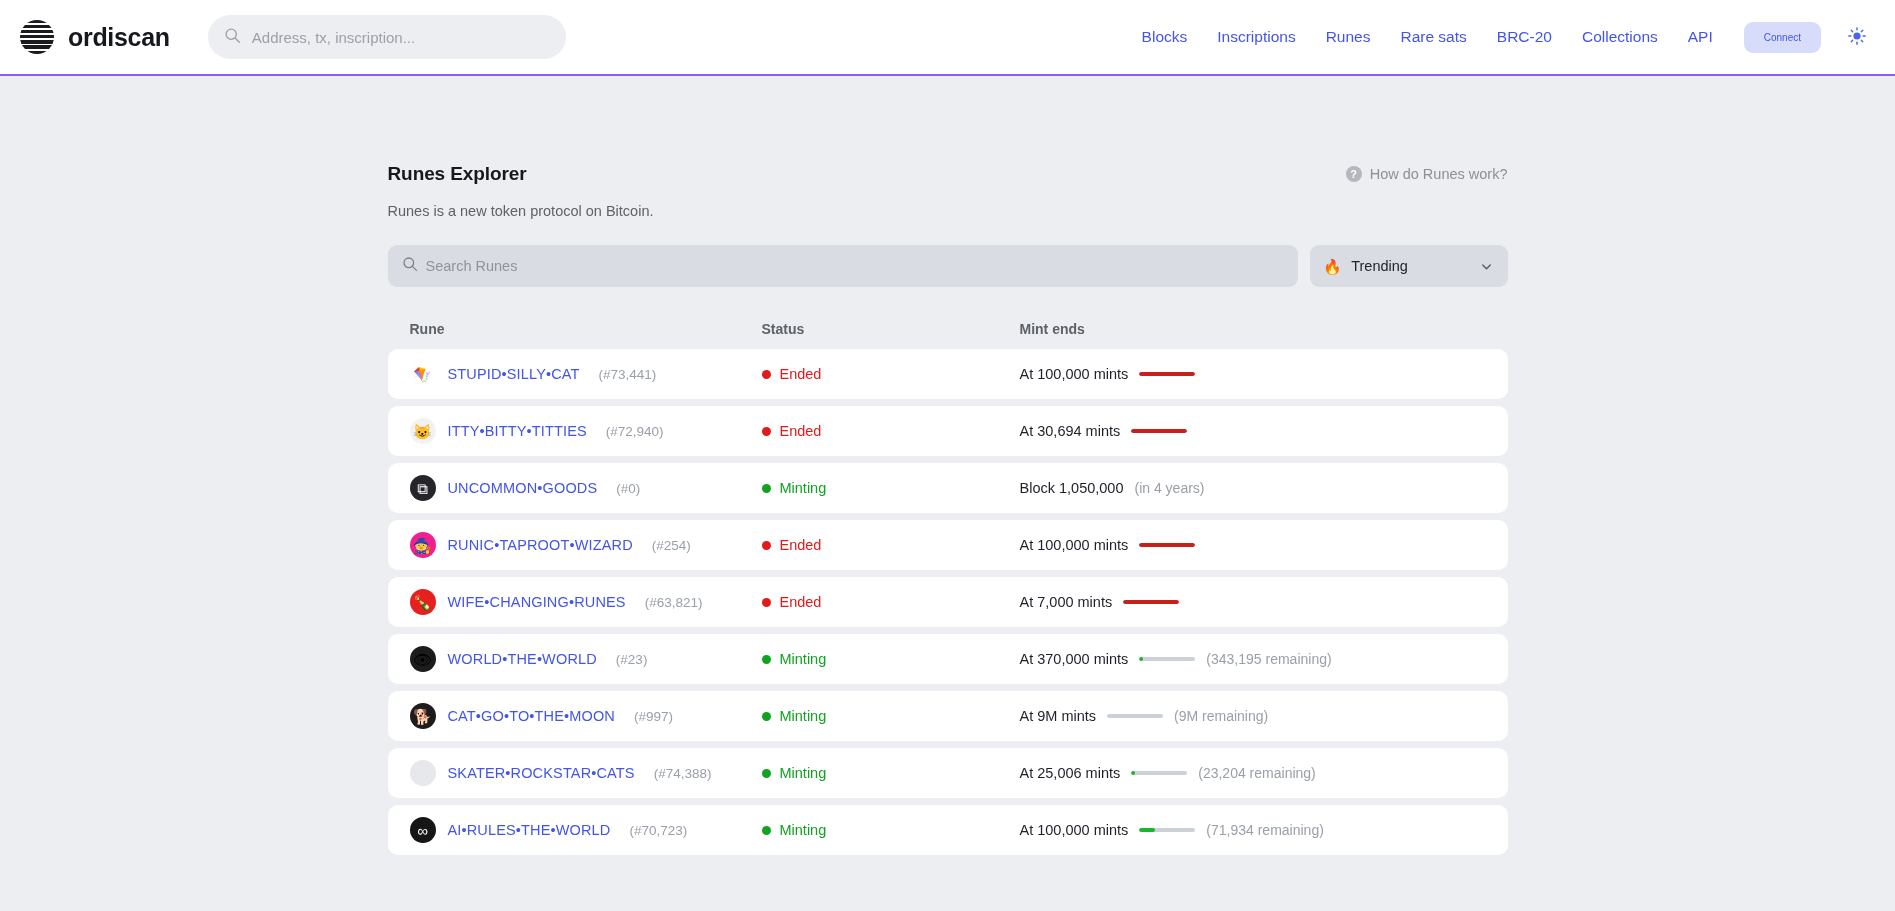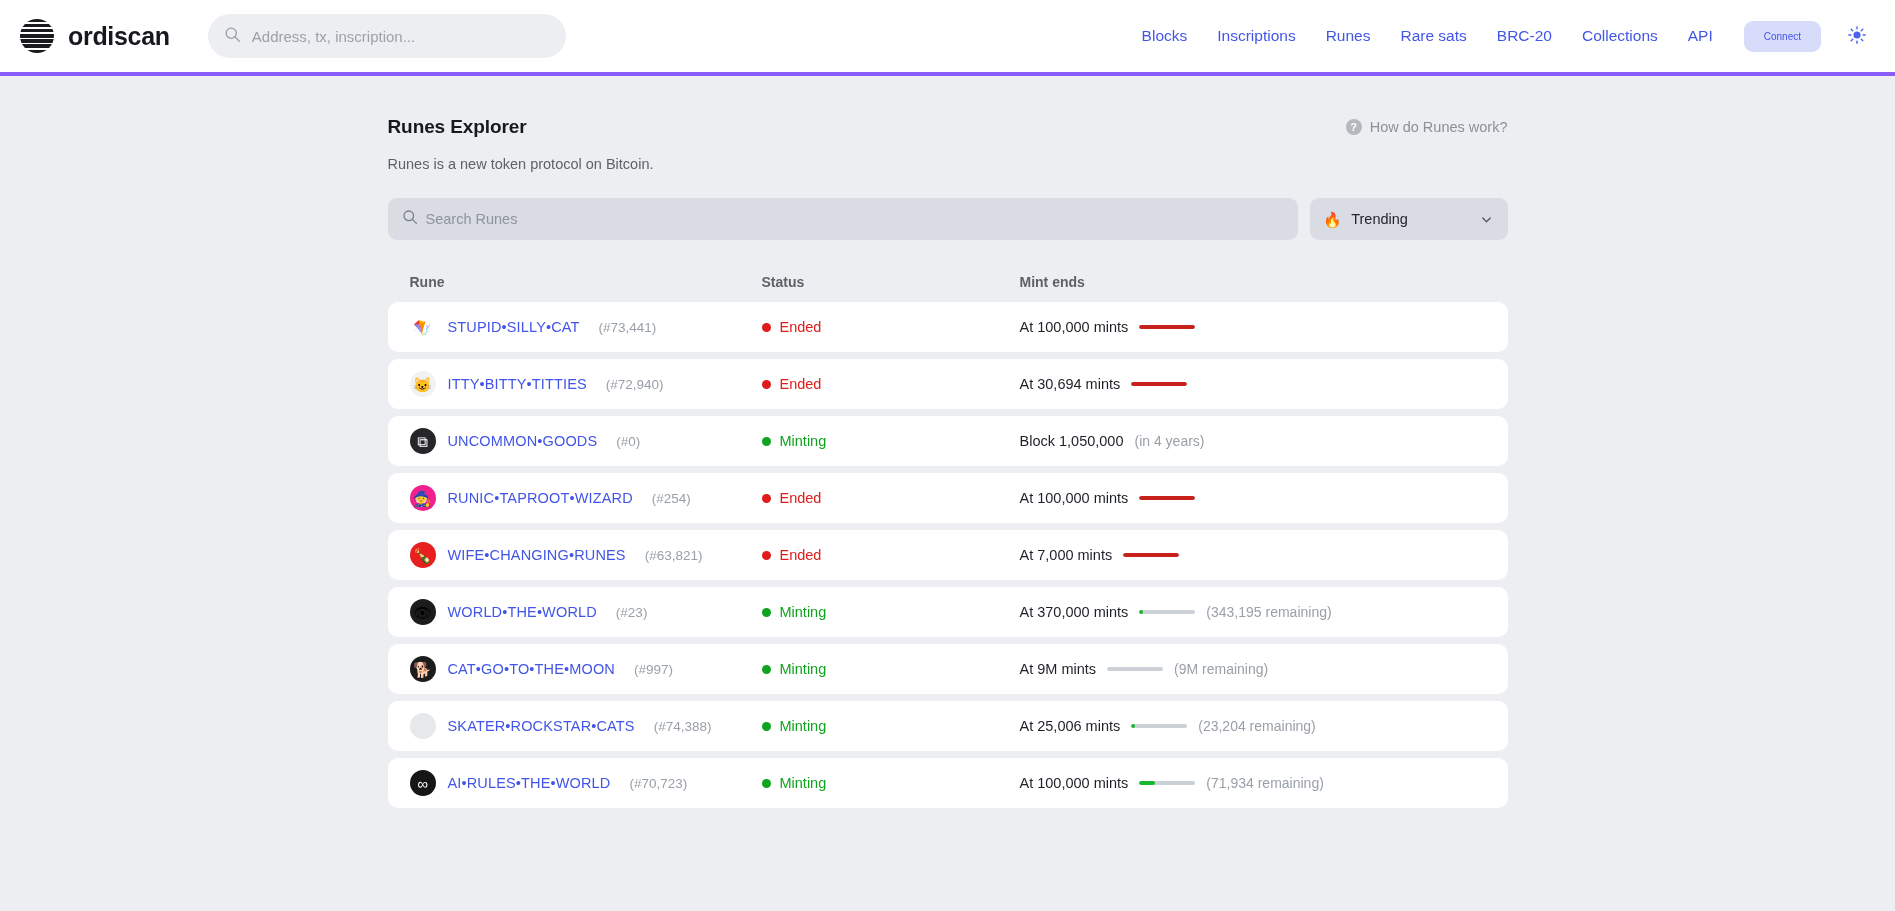--- a/index.html
+++ b/index.html
@@ -11,21 +11,21 @@
     overflow: hidden;
   }
 
   
   .header {
     height: 76px;
     background: #ffffff;
     display: flex;
     align-items: center;
     padding: 0 22px 0 20px;
-    border-bottom: 4px solid #8b5cf6;
+    border-bottom: 2px solid #8b5cf6;
     position: relative;
   }
   .brand {
     display: flex;
     align-items: center;
     gap: 14px;
     flex: 0 0 auto;
   }
   .logo-mark {
     width: 34px; height: 34px;
@@ -96,20 +96,21 @@
     margin-left: 16px;
     width: 32px; height: 32px;
     display: flex; align-items: center; justify-content: center;
     cursor: pointer;
     background: none; border: none;
   }
 
   
   .page {
     padding: 12px;
+    margin-top: 47px;
   }
   .container {
     width: 1120px;
     margin: 0 auto;
     padding-top: 28px;
   }
   .title-row {
     display: flex;
     align-items: center;
     justify-content: space-between;

